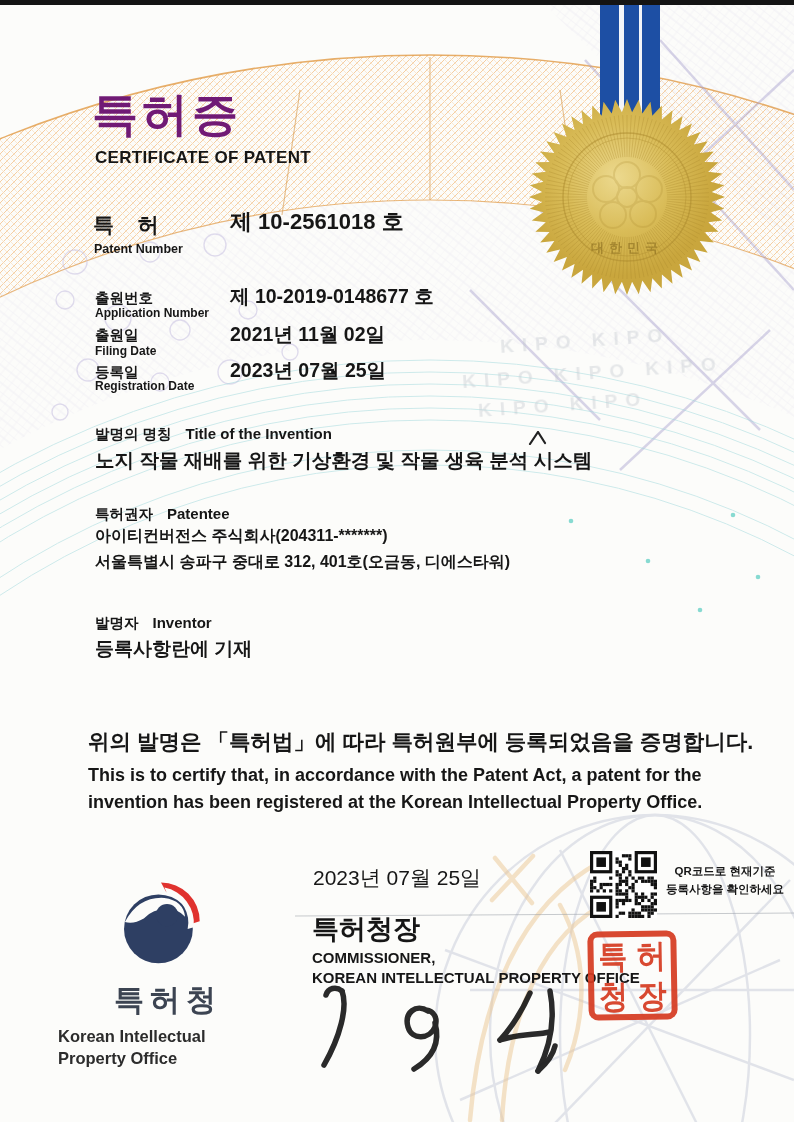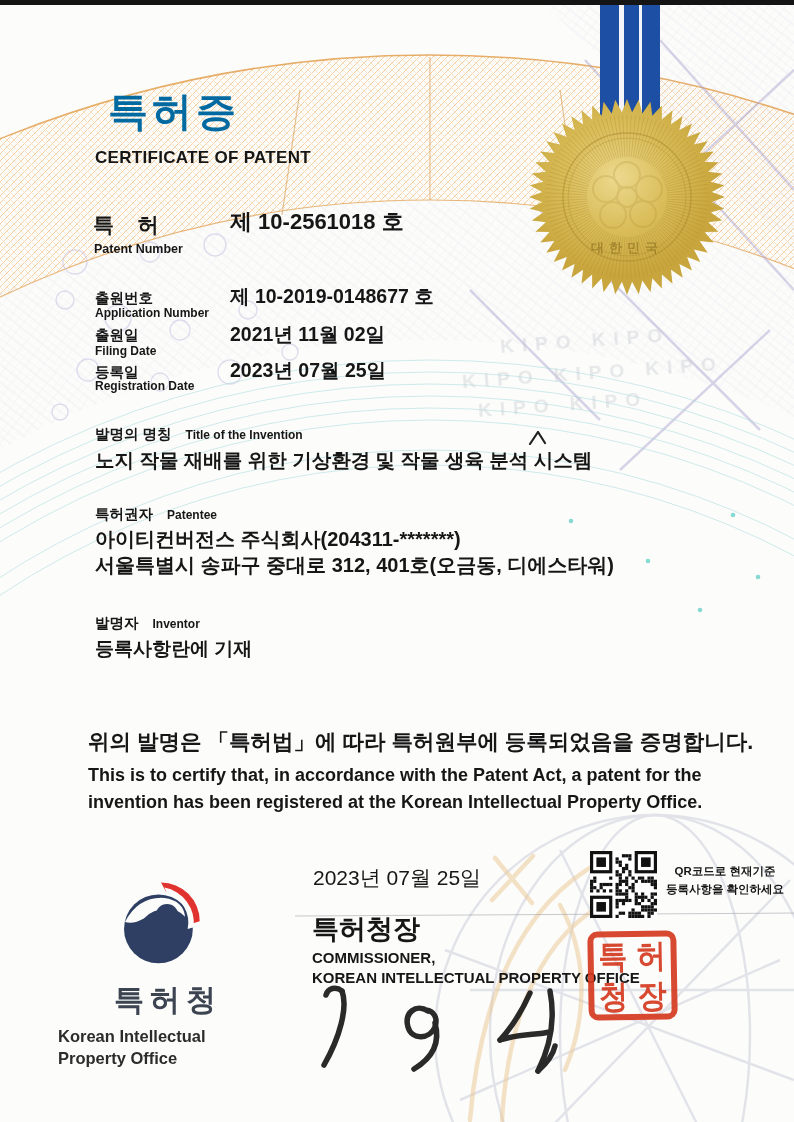--- a/index.html
+++ b/index.html
@@ -4,32 +4,32 @@
 <style>
   html,body{margin:0;padding:0;background:#e8e8e8;}
   .page{
     position:relative;width:794px;height:1122px;margin:0 auto;
     background:#fcfcfa;overflow:hidden;
     font-family:"Liberation Sans","DejaVu Sans",sans-serif;color:#161616;
   }
   .abs{position:absolute;}
   .topbar{left:0;top:0;width:794px;height:5px;background:#141414;}
   
-  .title-ko{left:108px;top:84px;font-size:40px;font-weight:800;letter-spacing:4px;color:#0369a1;}
+  .title-ko{left:92px;top:84px;font-size:46px;font-weight:800;letter-spacing:4px;color:#701a75;}
   .title-en{left:95px;top:148px;font-size:17px;font-weight:800;letter-spacing:.3px;}
   .pn-label{left:93px;top:211px;font-size:21px;font-weight:800;letter-spacing:9px;}
   .pn-sub{left:94px;top:242px;font-size:12.5px;font-weight:700;}
   .pn-value{left:230px;top:207px;font-size:22px;font-weight:800;}
   .m-label{font-size:14.5px;font-weight:800;}
   .m-sub{font-size:12px;font-weight:700;}
   .m-value{font-size:19.5px;font-weight:800;}
   .sec-label{font-size:14.5px;font-weight:700;}
-  .sec-label .en{font-size:12px;font-weight:700;margin-left:14px;margin-top:15px;}
+  .sec-label .en{font-size:15px;font-weight:700;margin-left:14px;margin-top:15px;}
   .inv-title{left:95px;top:447px;font-size:19.5px;font-weight:800;}
-  .pat-line{font-size:20px;font-weight:800;text-align:right;}
+  .pat-line{font-size:16px;font-weight:800;text-align:right;}
   .inv-value{left:95px;top:636px;font-size:19px;font-weight:800;}
   .st-ko{left:88px;top:727px;font-size:21.5px;font-weight:800;}
   .st-en{font-size:18px;font-weight:700;}
   .issue-date{left:313px;top:864px;font-size:21px;font-weight:500;}
   .qr-caption{left:655px;top:862px;width:140px;text-align:center;font-size:11.5px;font-weight:800;line-height:18px;}
   .comm-ko{left:312px;top:911px;font-size:27px;font-weight:800;}
   .comm-en1{left:312px;top:949px;font-size:15px;font-weight:800;}
   .comm-en2{left:312px;top:969px;font-size:15px;font-weight:800;}
   .agency-ko{left:88px;top:980px;width:160px;text-align:center;font-size:30px;font-weight:800;letter-spacing:6px;color:#3c4452;}
   .agency-en{left:58px;top:1025px;width:220px;font-size:16.5px;font-weight:700;line-height:22px;color:#2c2c2c;}

